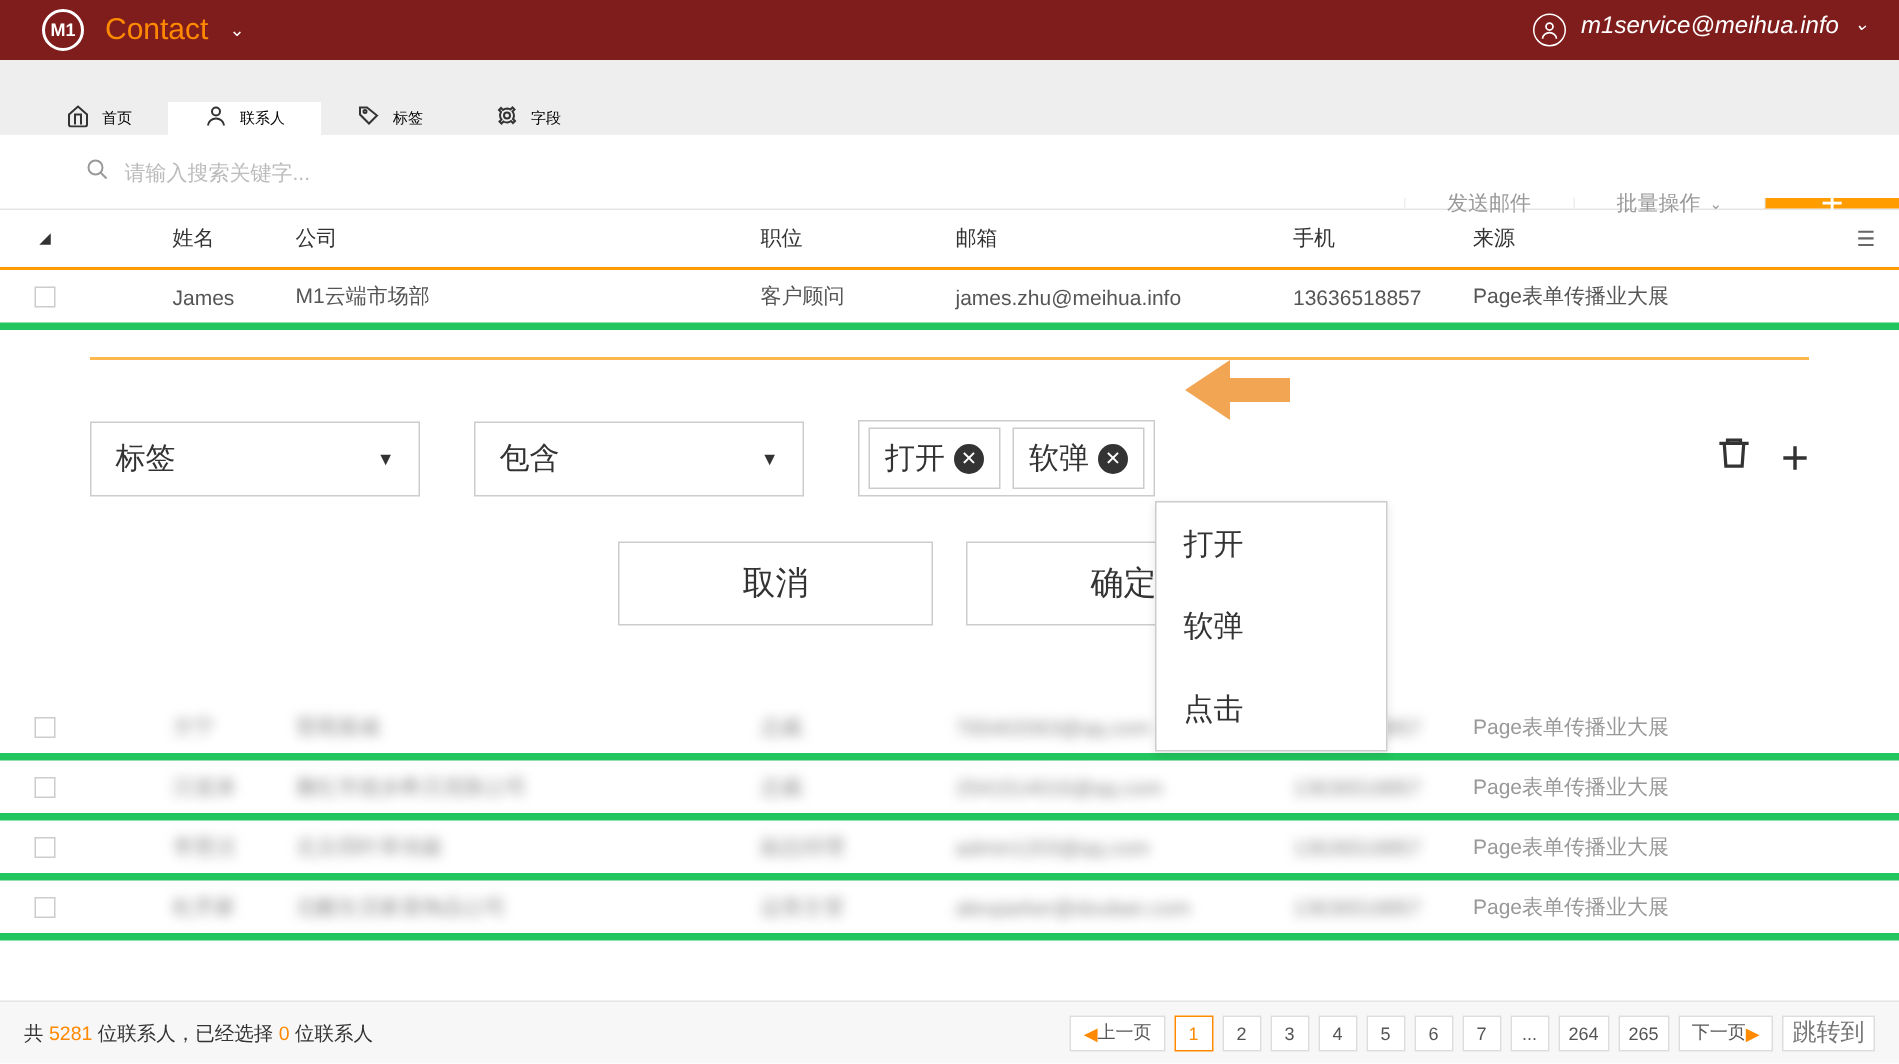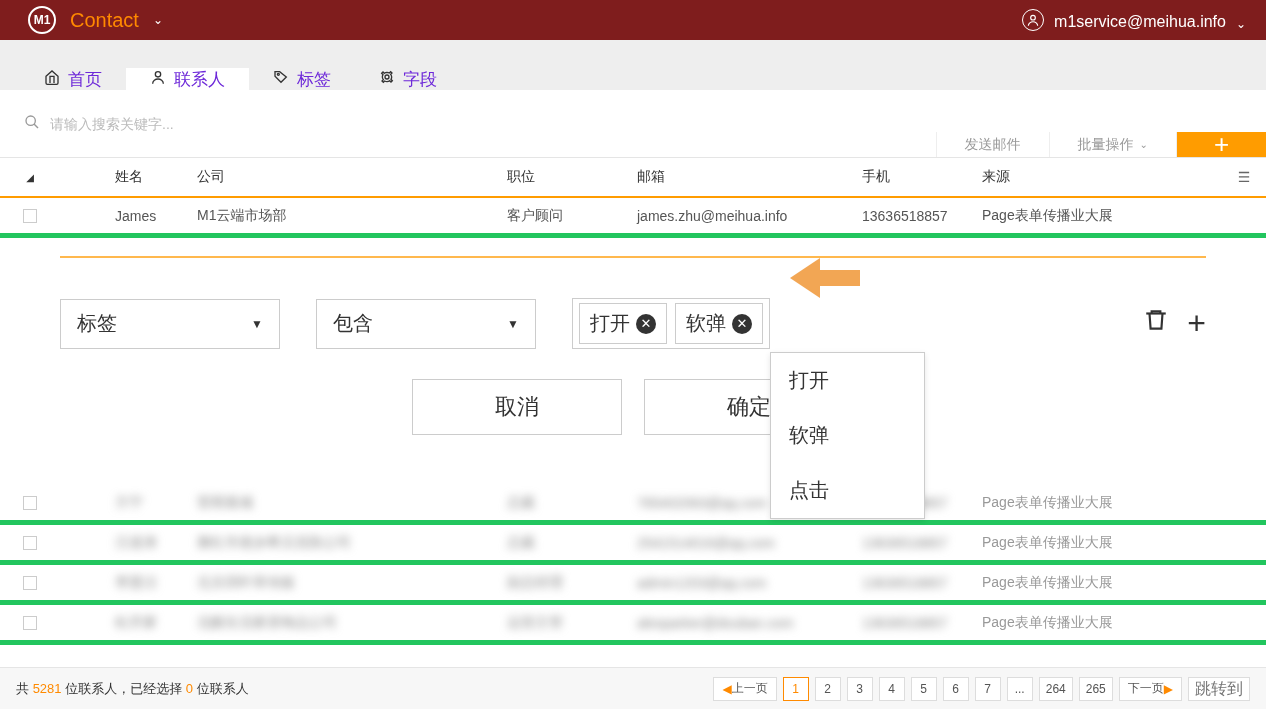--- a/index.html
+++ b/index.html
@@ -4,31 +4,31 @@
 <style>
 * { box-sizing: border-box; margin: 0; padding: 0; font-family: -apple-system, "Helvetica Neue", Arial, sans-serif; }
 body { width: 1266px; height: 709px; background: #fff; font-size: 14px; color: #333; overflow: hidden; position: relative; }
 
 
 .topbar { background: #7f1d1d; height: 40px; display: flex; align-items: center; justify-content: space-between; padding: 0 20px 0 28px; }
 .topbar-left { display: flex; align-items: center; gap: 14px; }
 .logo { width: 28px; height: 28px; border: 2px solid #fff; border-radius: 50%; display: flex; align-items: center; justify-content: center; color: #fff; font-size: 12px; font-weight: bold; }
 .brand { color: #ff8a00; font-size: 20px; font-weight: 400; }
 .chevron { color: #fff; font-size: 12px; }
-.topbar-right { display: flex; align-items: flex-end; gap: 10px; color: #fff; }
+.topbar-right { display: flex; align-items: flex-start; gap: 10px; color: #fff; font-style: italic; }
 .user-icon { width: 22px; height: 22px; border: 1.5px solid #fff; border-radius: 50%; display: flex; align-items: center; justify-content: center; font-size: 12px; }
 
 
 .navtabs { background: #eee; height: 50px; display: flex; align-items: stretch; padding-left: 20px; }
-.navtab { display: flex; align-items: center; gap: 8px; padding: 0 24px; color: #6d28d9; font-size: 17px; cursor: pointer; margin-top: 28px; }
+.navtab { display: flex; align-items: center; gap: 8px; padding: 0 24px; color: #000000; font-size: 10px; cursor: pointer; margin-top: 28px; }
 .navtab.active { background: #fff; }
 .navtab .icon { font-size: 16px; }
 
 
-.toolbar { height: 68px; display: flex; align-items: stretch; border-bottom: 1px solid #e5e5e5; }
+.toolbar { height: 50px; display: flex; align-items: stretch; border-bottom: 1px solid #e5e5e5; padding-left: 33px; }
 .search-wrap { flex: 1; display: flex; align-items: center; padding-left: 24px; gap: 10px; color: #999; }
 .search-input { border: none; outline: none; font-size: 14px; flex: 1; color: #333; }
 .search-input::placeholder { color: #bbb; }
 .toolbar-btn { display: flex; align-items: center; justify-content: center; padding: 0 28px; border-left: 1px solid #eee; color: #999; font-size: 14px; cursor: pointer; gap: 6px; margin-top: 42px; }
 .add-btn { background: #ff9c00; color: #fff; width: 90px; font-size: 26px; font-weight: 300; }
 
 
 .table { width: 100%; }
 .thead { display: flex; height: 40px; align-items: center; border-bottom: 2px solid #ff9c00; font-weight: 500; color: #333; }
 .trow { display: flex; height: 40px; align-items: center; border-bottom: 5px solid #22c55e; color: #555; }

